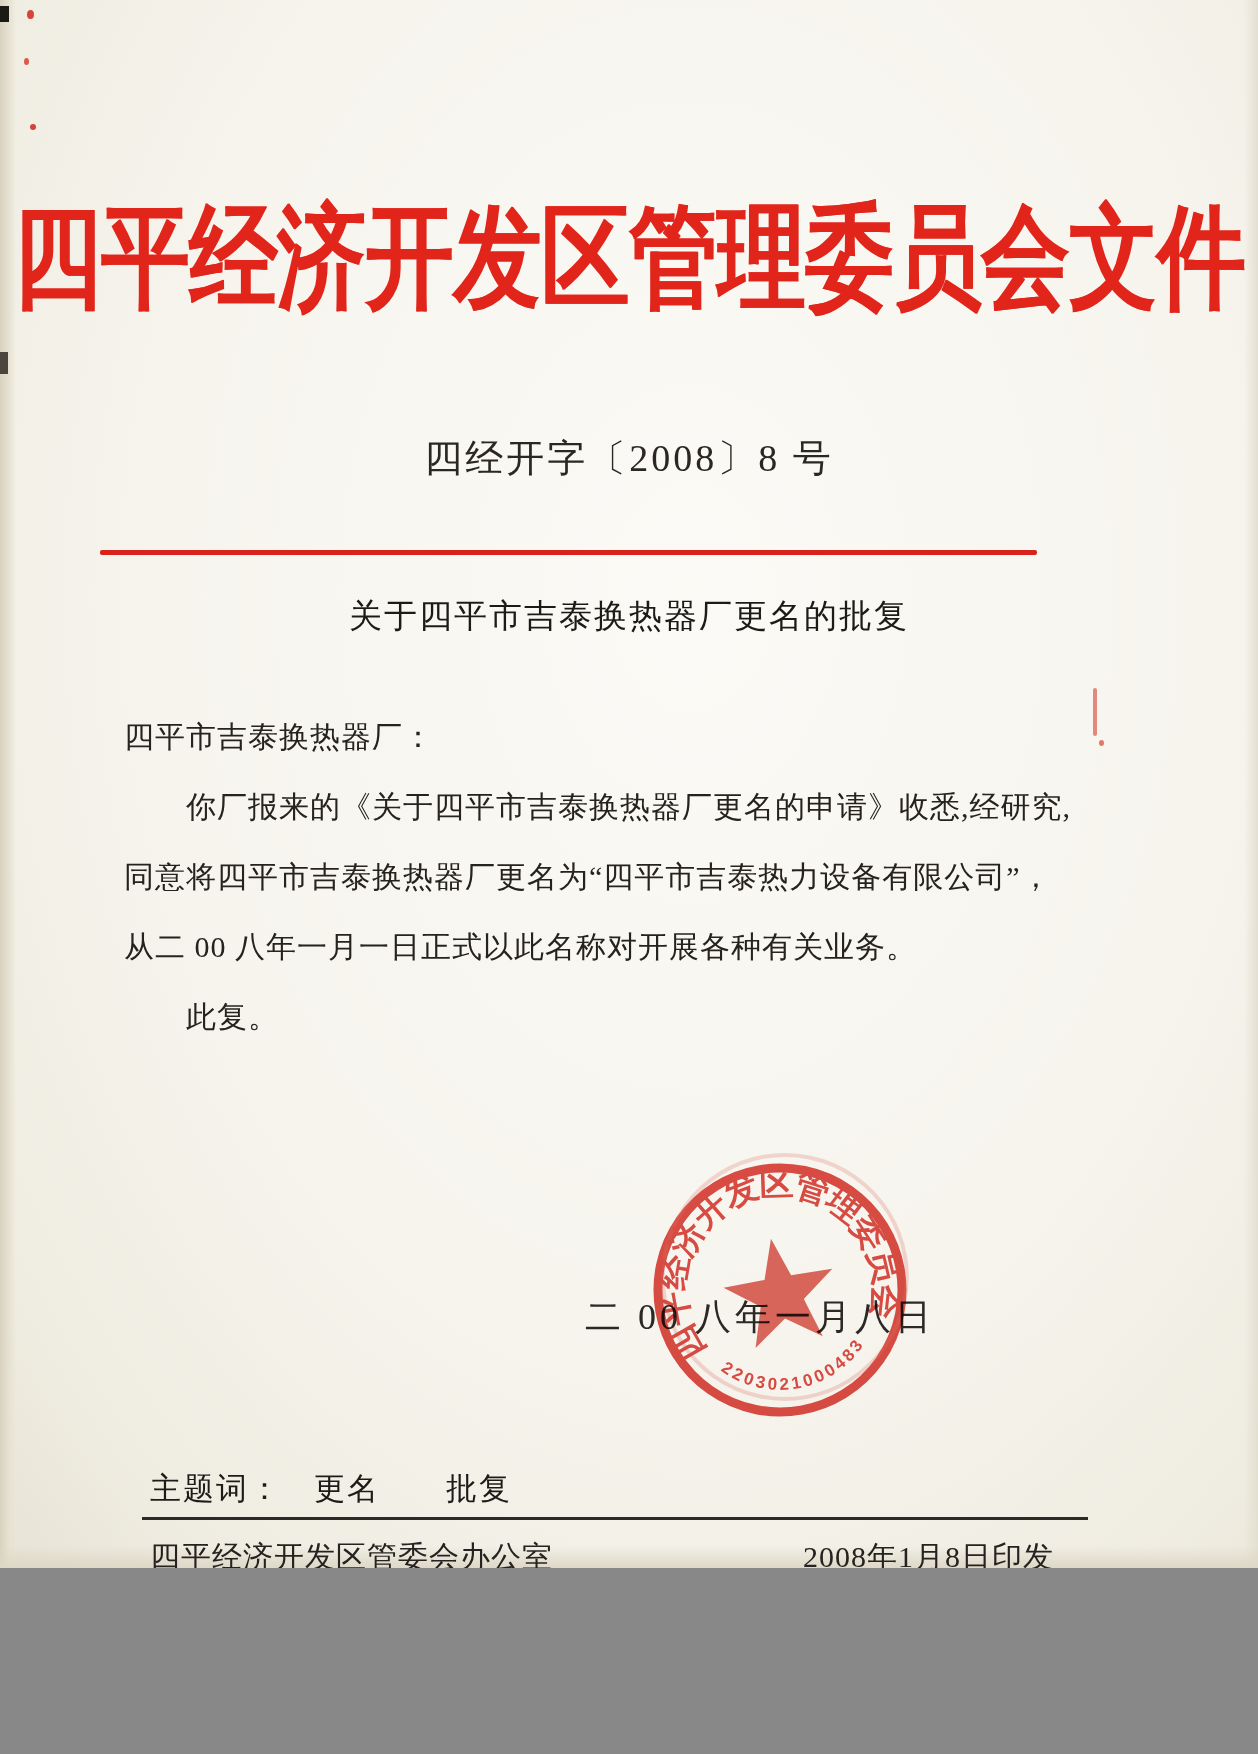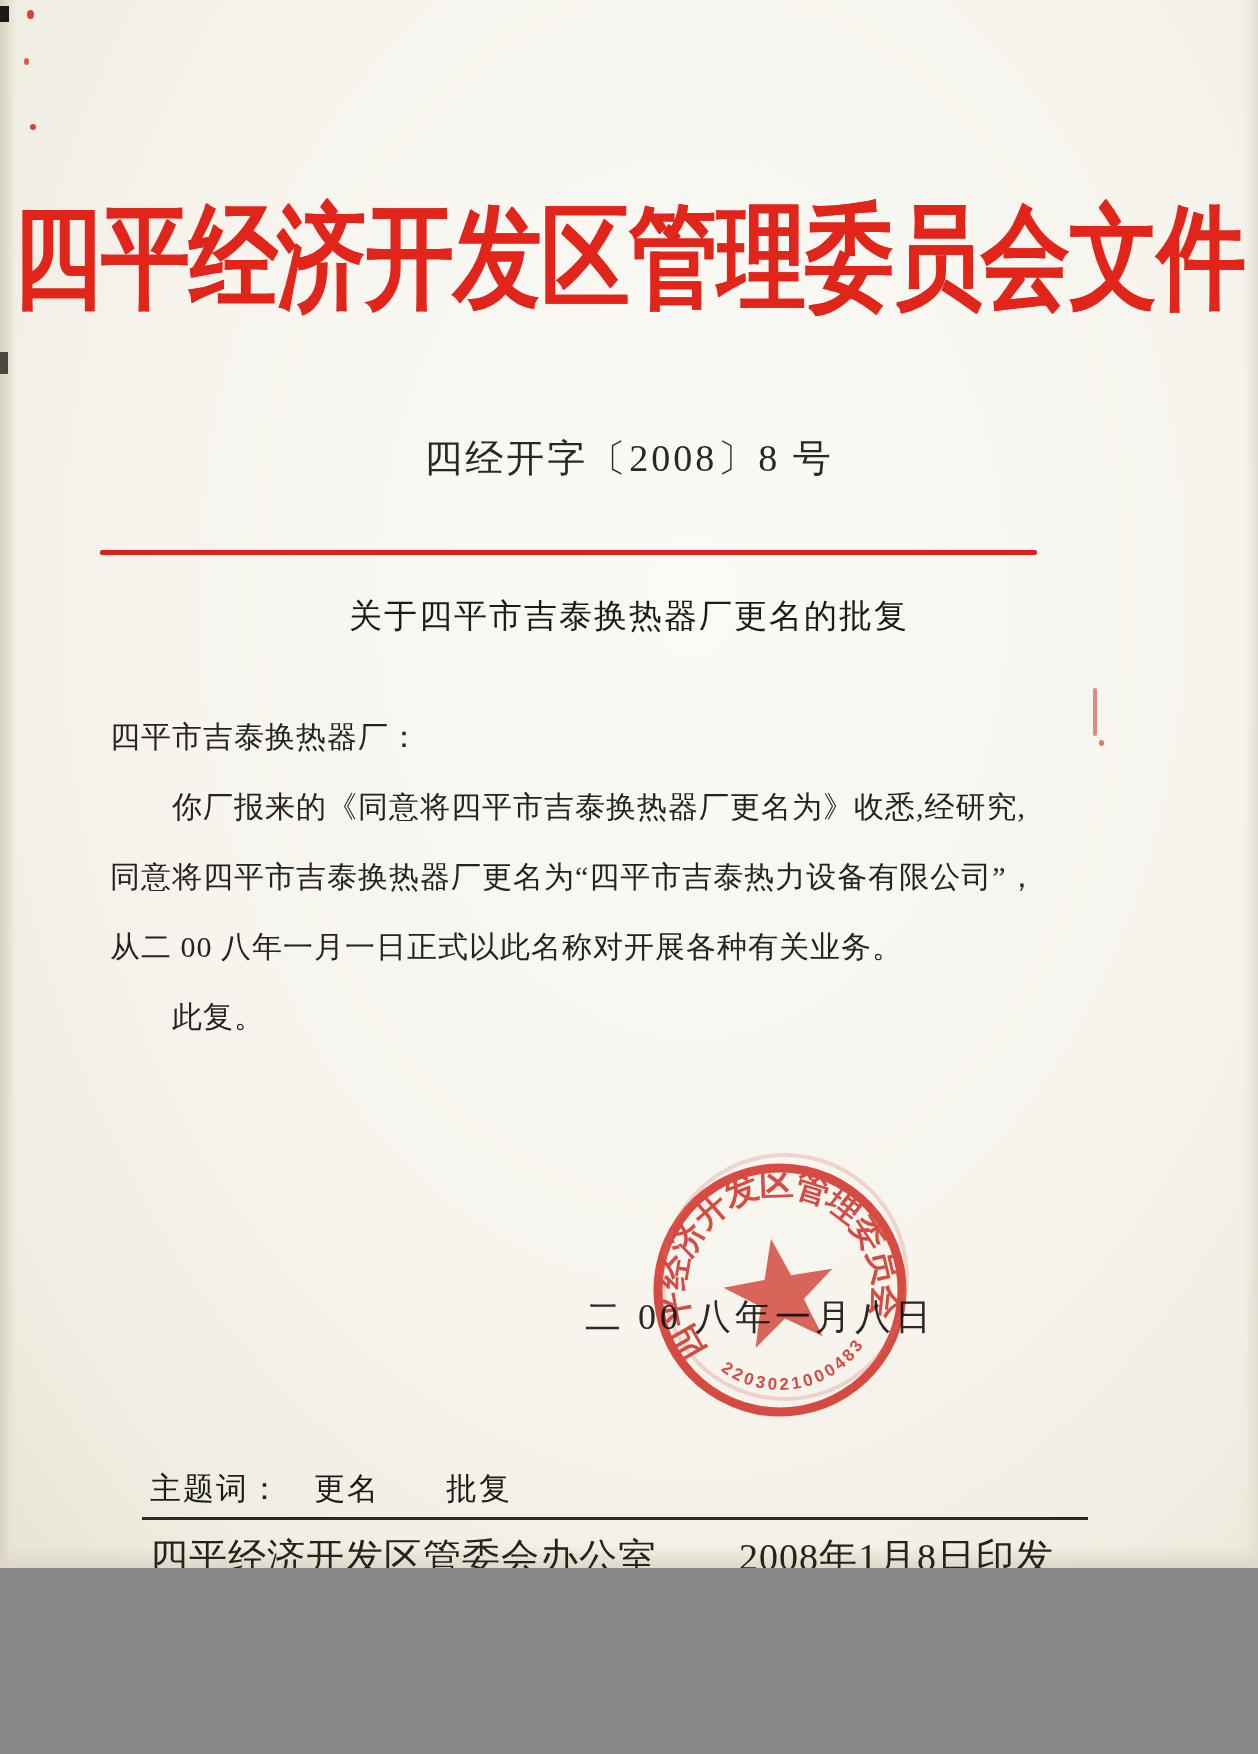--- a/index.html
+++ b/index.html
@@ -27,21 +27,21 @@
     font-size:38px;color:#2a2724;letter-spacing:3px;
   }
   .red-rule{position:absolute;top:550px;left:100px;width:937px;height:5px;
     background:#d8231c;border-radius:2px;}
   .doc-title{
     position:absolute;top:594px;left:0;width:100%;text-align:center;
     font-size:33px;font-weight:normal;color:#1d1b18;
     font-family:"Liberation Sans", sans-serif;letter-spacing:2px;
   }
   .body-block{
-    position:absolute;top:702px;left:110px;width:960px;
+    position:absolute;top:702px;left:124px;width:960px;
     font-size:30px;color:#262220;letter-spacing:1px;
   }
   .body-line{height:70px;line-height:70px;white-space:nowrap;}
   .indent{padding-left:62px;}
 
   .date-line{
     position:absolute;top:1293px;left:560px;width:400px;text-align:center;
     font-size:36px;color:#2b2825;letter-spacing:4px;z-index:2;white-space:nowrap;
   }
   .seal{
@@ -54,21 +54,21 @@
     color:#1d1b18;font-family:"Liberation Sans", sans-serif;letter-spacing:2px;
     white-space:nowrap;
   }
   .kw{margin-left:32px;}
   .kw2{margin-left:66px;}
   .foot-rule1{position:absolute;top:1517px;left:142px;width:946px;height:3px;background:#2c2a27;}
   .foot-rule2{position:absolute;top:1583px;left:142px;width:946px;height:3px;background:#2c2a27;}
   .footer-row{
     position:absolute;top:1532px;left:142px;width:946px;height:50px;
     display:flex;justify-content:space-between;align-items:center;
-    font-size:38px;color:#262220;letter-spacing:1px;
+    font-size:30px;color:#262220;letter-spacing:1px;
   }
   .footer-issuer{padding-left:8px;white-space:nowrap;}
   .footer-printdate{padding-right:34px;white-space:nowrap;}
   .copies-note{
     position:absolute;top:1590px;right:258px;font-size:23px;color:#2a2724;
     letter-spacing:1px;white-space:nowrap;
   }
 
   
   .spk{position:absolute;}
@@ -92,21 +92,21 @@
   <div class="header-title">四平经济开发区管理委员会文件</div>
 
   <div class="doc-number">四经开字〔2008〕8 号</div>
 
   <div class="red-rule"></div>
 
   <div class="doc-title">关于四平市吉泰换热器厂更名的批复</div>
 
   <div class="body-block">
     <div class="body-line">四平市吉泰换热器厂：</div>
-    <div class="body-line indent">你厂报来的《同意将四平市吉泰换热器厂更名为》收悉,经研究,</div>
+    <div class="body-line indent">你厂报来的《关于四平市吉泰换热器厂更名的申请》收悉,经研究,</div>
     <div class="body-line">同意将四平市吉泰换热器厂更名为“四平市吉泰热力设备有限公司”，</div>
     <div class="body-line">从二 00 八年一月一日正式以此名称对开展各种有关业务。</div>
     <div class="body-line indent">此复。</div>
   </div>
 
   <div class="date-line">二 00 八年一月八日</div>
 
   <svg class="seal" viewBox="-150 -150 300 300" xmlns="http://www.w3.org/2000/svg">
     <circle cx="0" cy="0" r="122" fill="none" stroke="#dc4038" stroke-width="9"></circle>
     <circle cx="7" cy="-12" r="122" fill="none" stroke="#e06a5e" stroke-width="4" opacity="0.25"></circle>

